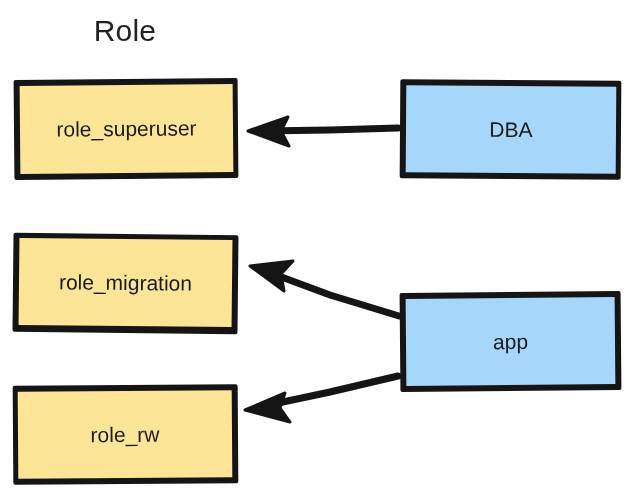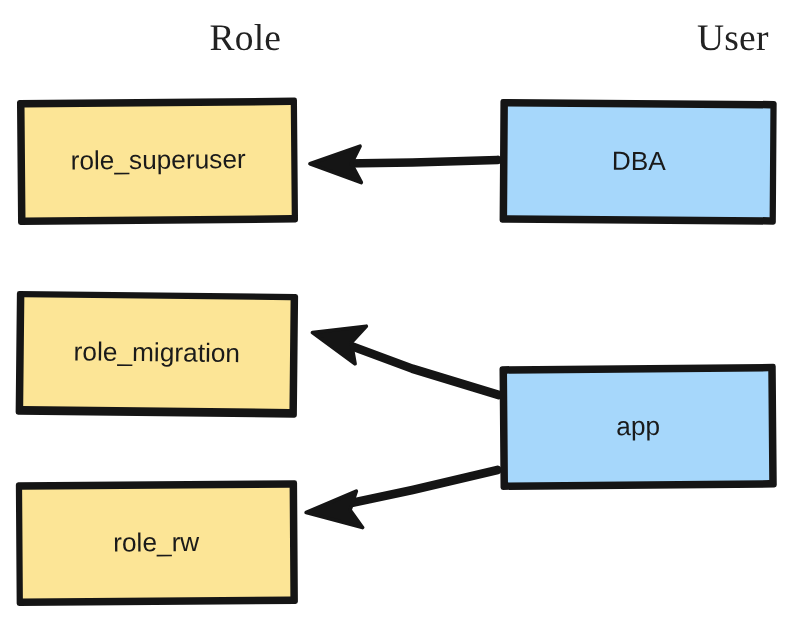--- a/index.html
+++ b/index.html
@@ -17,22 +17,21 @@
     background: #ffffff;
     overflow: hidden;
   }
   .col-header {
     position: absolute;
     font-size: 30px;
     color: #222222;
     font-weight: 400;
     letter-spacing: 0.2px;
     white-space: nowrap;
-    text-align: right;
-    font-family: Liberation Serif, serif;
+    text-align: center;
   }
   #header-role  { left: 25px;  top: 14px; width: 200px; }
   #header-user  { left: 405px; top: 14px; width: 210px; }
 
   .node {
     position: absolute;
     box-sizing: border-box;
     display: flex;
     align-items: center;
     justify-content: center;
@@ -79,21 +78,20 @@
     pointer-events: none;
   }
 </style>
 </head>
 <body>
 
 <div id="canvas">
 
   <div class="col-header" id="header-role">Role</div>
 
-  <div class="col-header" id="header-user">User</div>
 
   <svg id="edges" viewBox="0 0 632 494" xmlns="http://www.w3.org/2000/svg">
 
     <g>
       <path d="M 398 128 L 330 130 L 262 131" fill="none" stroke="#151515" stroke-width="7" stroke-linecap="round" stroke-linejoin="round"></path>
       <path d="M 248 131 L 288 117 L 281 131 L 289 146 Z" fill="#151515" stroke="#151515" stroke-width="3" stroke-linejoin="round"></path>
     </g>
 
     <g>
       <path d="M 399 316 L 330 295 L 268 272" fill="none" stroke="#151515" stroke-width="7" stroke-linecap="round" stroke-linejoin="round"></path>

